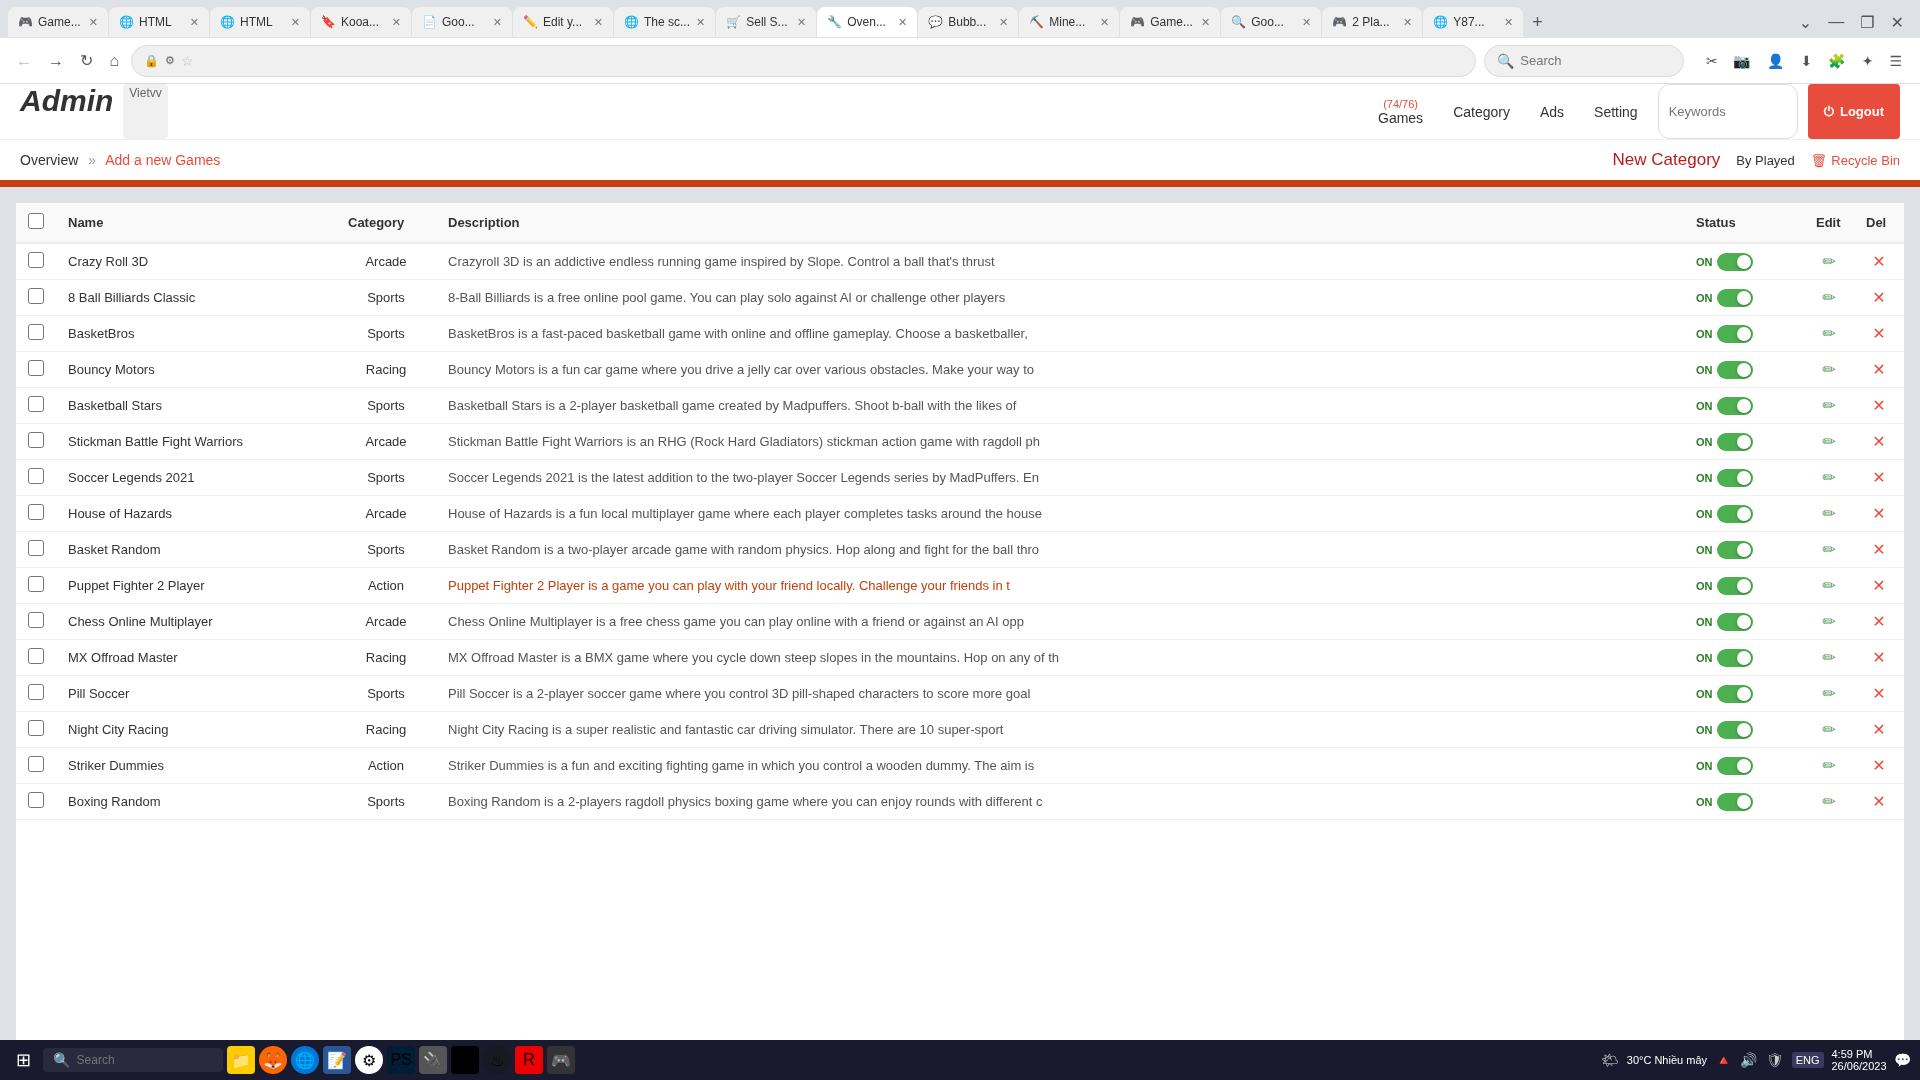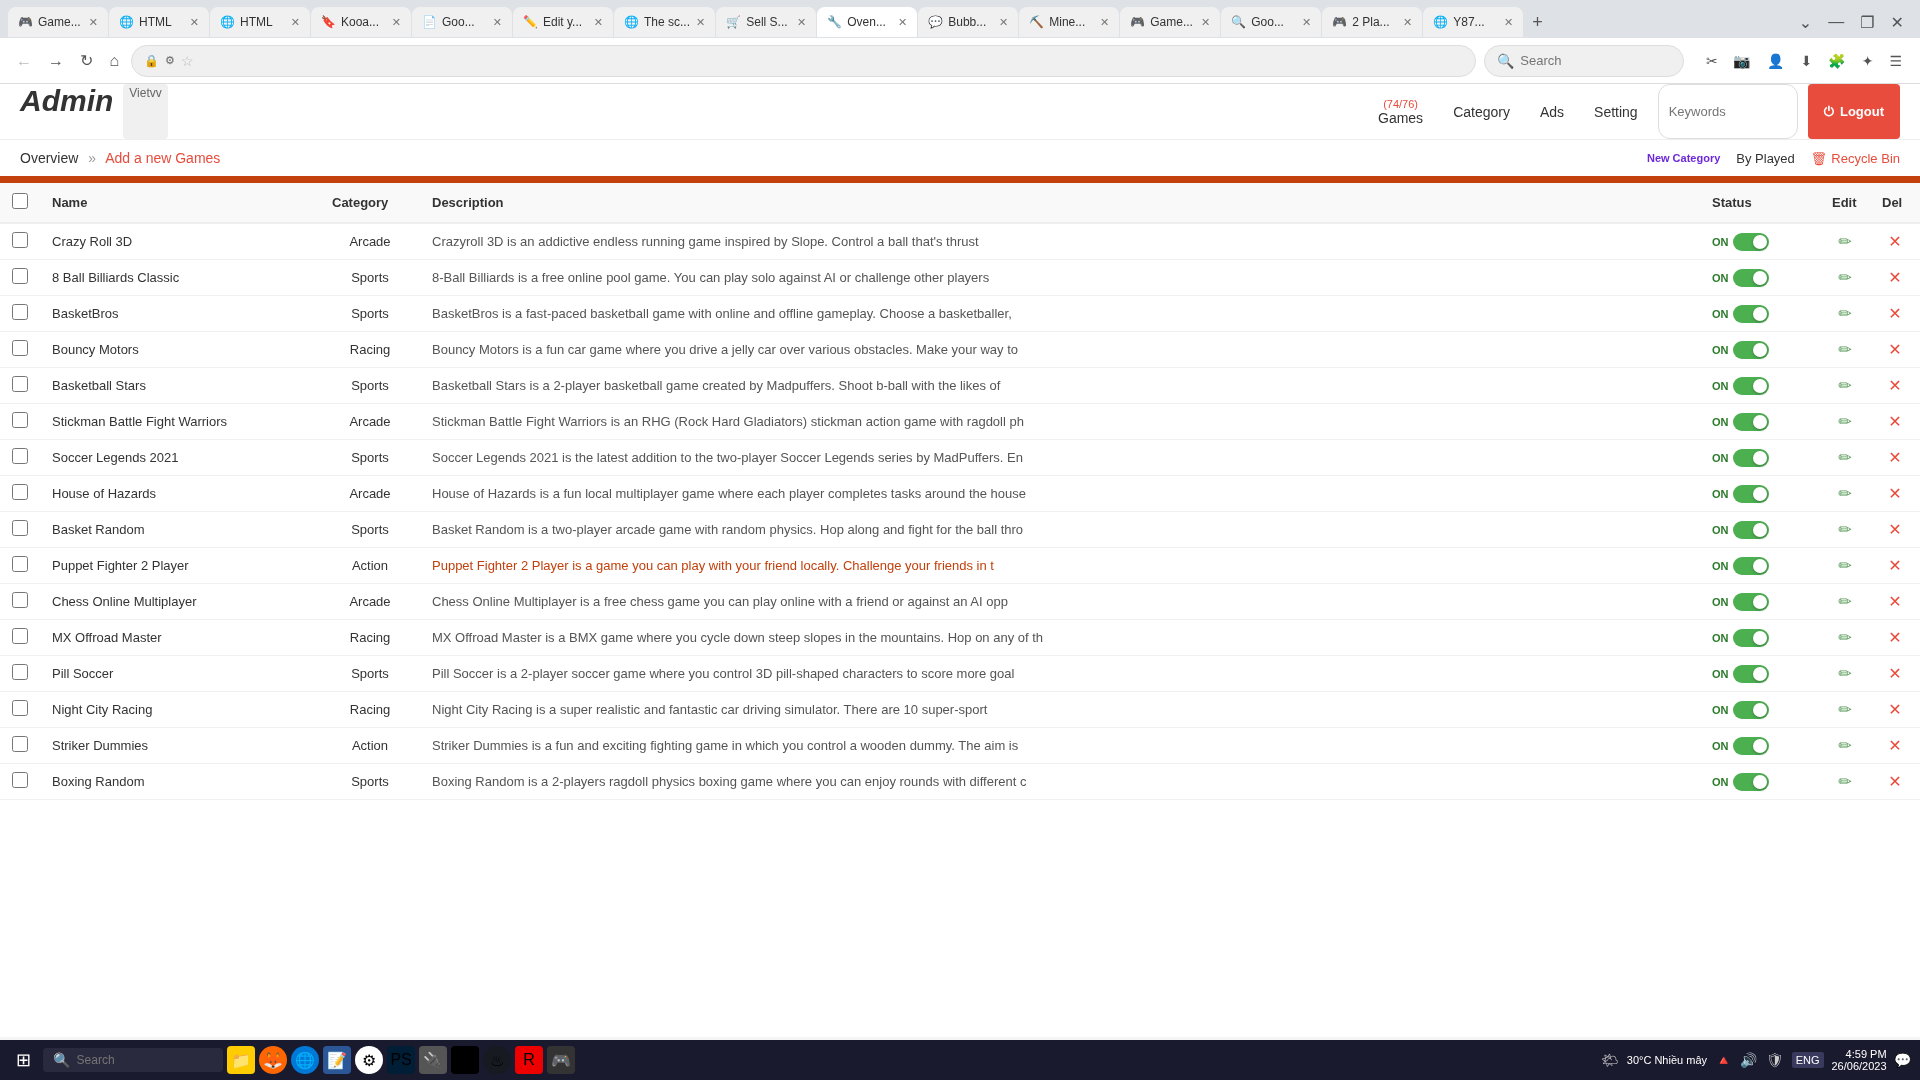--- a/index.html
+++ b/index.html
@@ -44,26 +44,26 @@
     .keywords-input { border: 1px solid #ddd; border-radius: 12px; padding: 6px 10px; font-size: 13px; width: 140px; outline: none; }
     .logout-btn { background: #e74c3c; color: #fff; border: none; border-radius: 4px; padding: 8px 16px; cursor: pointer; font-size: 13px; font-weight: bold; display: flex; align-items: center; gap: 6px; margin-left: 10px; }
 
     
     .breadcrumb-bar { display: flex; align-items: center; justify-content: space-between; padding: 10px 20px; background: #fff; border-bottom: 7px solid #c2410c; }
     .breadcrumb { font-size: 14px; color: #333; }
     .breadcrumb a { color: #333; text-decoration: none; }
     .breadcrumb .sep { color: #999; margin: 0 6px; }
     .breadcrumb .add-link { color: #e74c3c; text-decoration: none; }
     .breadcrumb-actions { display: flex; align-items: center; gap: 16px; }
-    .new-category-btn { color: #6d28d9; text-decoration: none; font-size: 11px; font-weight: 700; }
+    .new-category-btn { color: #b91c1c; text-decoration: none; font-size: 17px; font-weight: 400; }
     .by-played-btn { color: #333; font-size: 13px; font-weight: 500; text-decoration: none; }
     .recycle-bin-btn { color: #e74c3c; font-size: 13px; font-weight: 500; display: flex; align-items: center; gap: 4px; text-decoration: none; }
 
     
-    .table-container { background: #fff; margin: 0; overflow-y: auto; height: calc(1080px - 38px - 46px - 56px - 46px - 40px); }
+    .table-container { background: #fff; margin: 16px; overflow-y: auto; height: calc(1080px - 38px - 46px - 56px - 46px - 40px); }
     .games-table { width: 100%; border-collapse: collapse; }
     .games-table th { background: #f9f9f9; padding: 10px 12px; text-align: left; font-size: 13px; font-weight: 600; color: #333; border-bottom: 2px solid #eee; position: sticky; top: 0; z-index: 10; }
     .games-table td { padding: 8px 12px; border-bottom: 1px solid #f0f0f0; font-size: 13px; color: #333; vertical-align: middle; }
 
     .col-check { width: 36px; }
     .col-name { width: 280px; }
     .col-cat { width: 100px; }
     .col-desc { }
     .col-status { width: 120px; }
     .col-edit { width: 50px; text-align: center; }
@@ -74,21 +74,21 @@
     .edit-btn { color: #5a9a5a; font-size: 16px; cursor: pointer; text-decoration: none; }
     .del-btn { color: #e74c3c; font-size: 16px; cursor: pointer; }
 
     
     .taskbar { position: fixed; bottom: 0; left: 0; width: 1920px; height: 40px; background: #1a1a2e; display: flex; align-items: center; padding: 0 8px; gap: 4px; z-index: 1000; }
     .taskbar-start { background: none; border: none; color: #fff; font-size: 18px; cursor: pointer; padding: 4px 8px; }
     .taskbar-search { display: flex; align-items: center; background: #2a2a3e; border-radius: 4px; padding: 4px 10px; gap: 6px; width: 180px; }
     .taskbar-search input { background: none; border: none; outline: none; color: #fff; font-size: 12px; width: 120px; }
     .taskbar-icon { width: 28px; height: 28px; border-radius: 4px; display: flex; align-items: center; justify-content: center; cursor: pointer; font-size: 16px; }
     .taskbar-spacer { flex: 1; }
-    .taskbar-time { color: #fff; font-size: 11px; text-align: right; }
+    .taskbar-time { color: #fff; font-size: 11px; }
     .taskbar-weather { color: #fff; font-size: 11px; display: flex; align-items: center; gap: 4px; }
     .system-tray { display: flex; align-items: center; gap: 8px; }
     .tray-icon { font-size: 14px; color: #ccc; cursor: pointer; }
     .lang-badge { color: #fff; font-size: 11px; background: #3a3a5e; padding: 2px 4px; border-radius: 2px; }
 
     
     .status-on { display: inline-flex; align-items: center; gap: 4px; }
     .on-label { font-size: 11px; color: #2a7a2a; font-weight: bold; }
     .toggle-track { width: 36px; height: 18px; background: #ccc; border-radius: 9px; position: relative; display: inline-block; }
     .toggle-track.on { background: #4caf50; }

